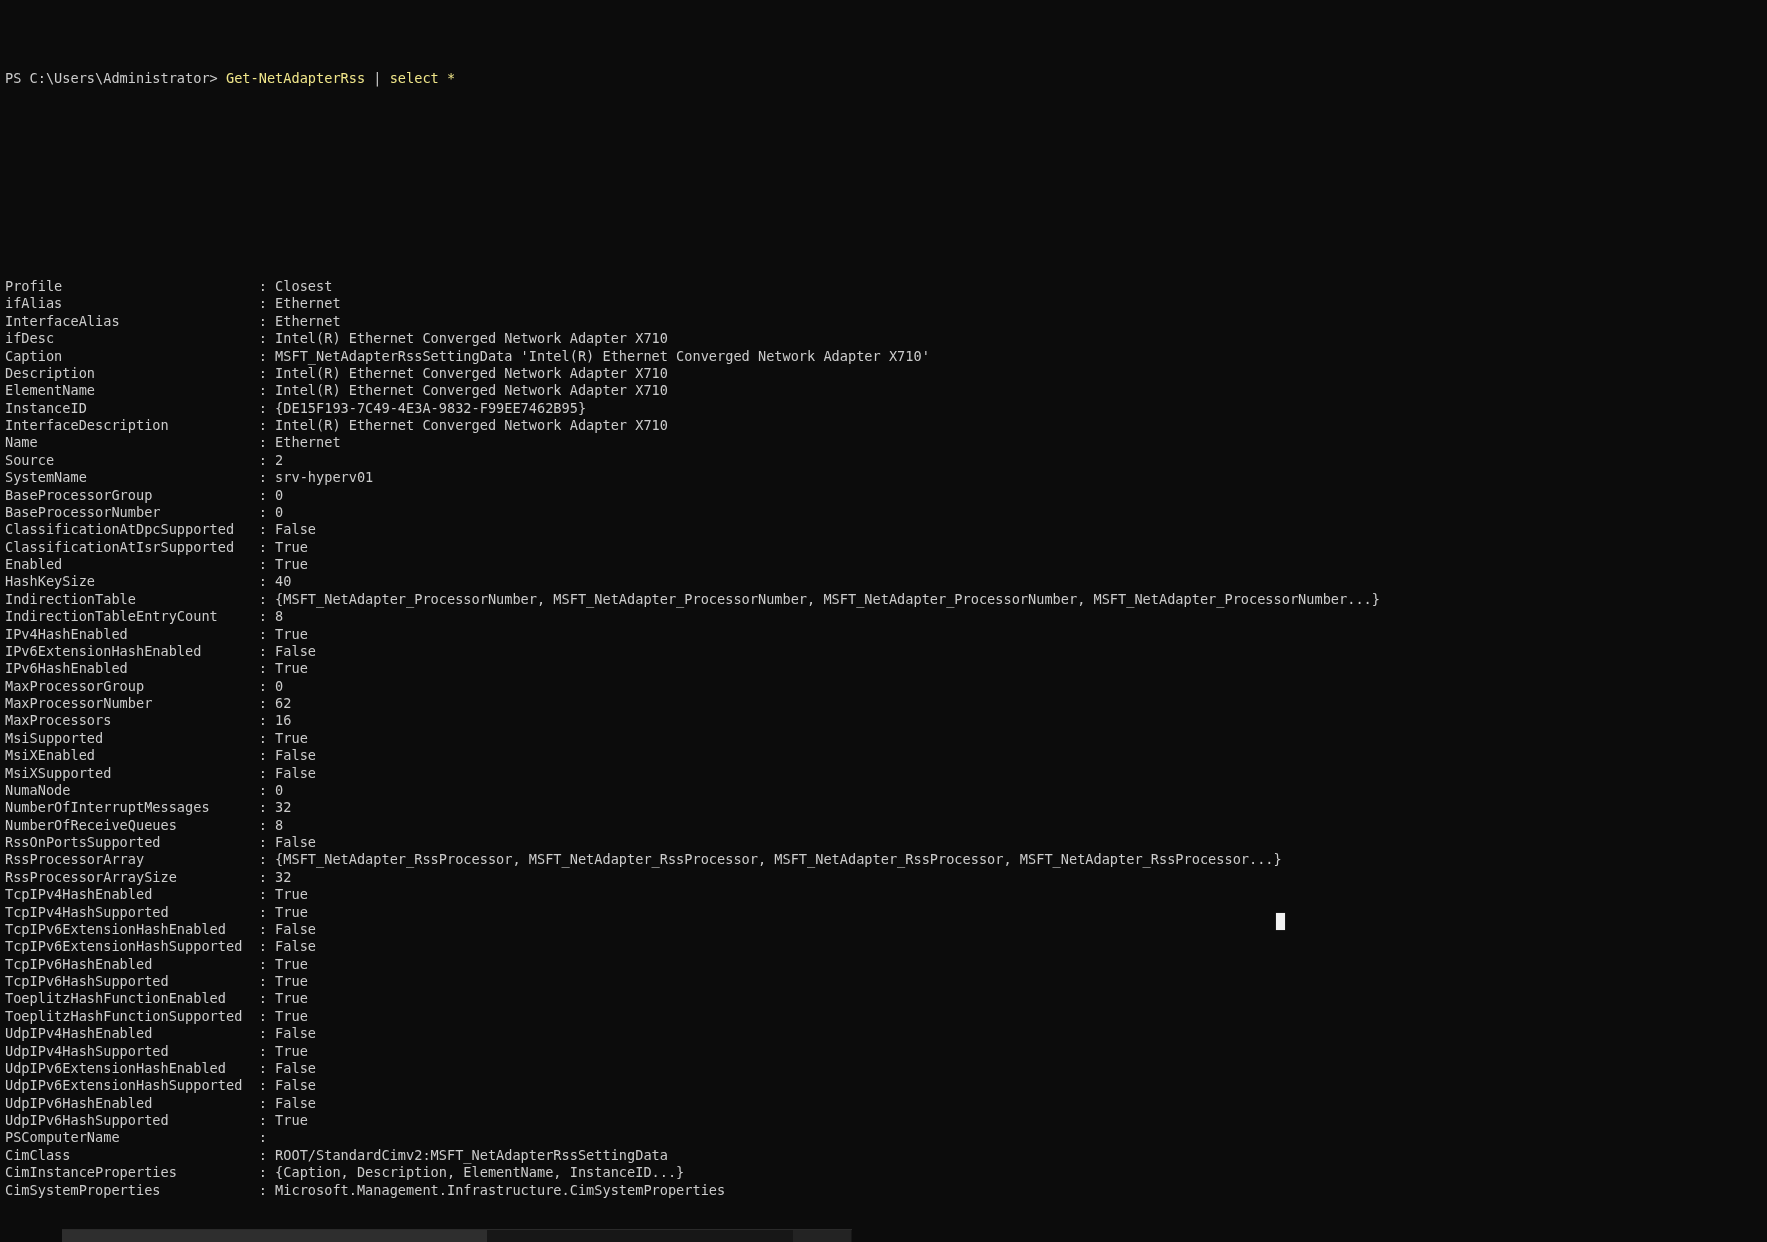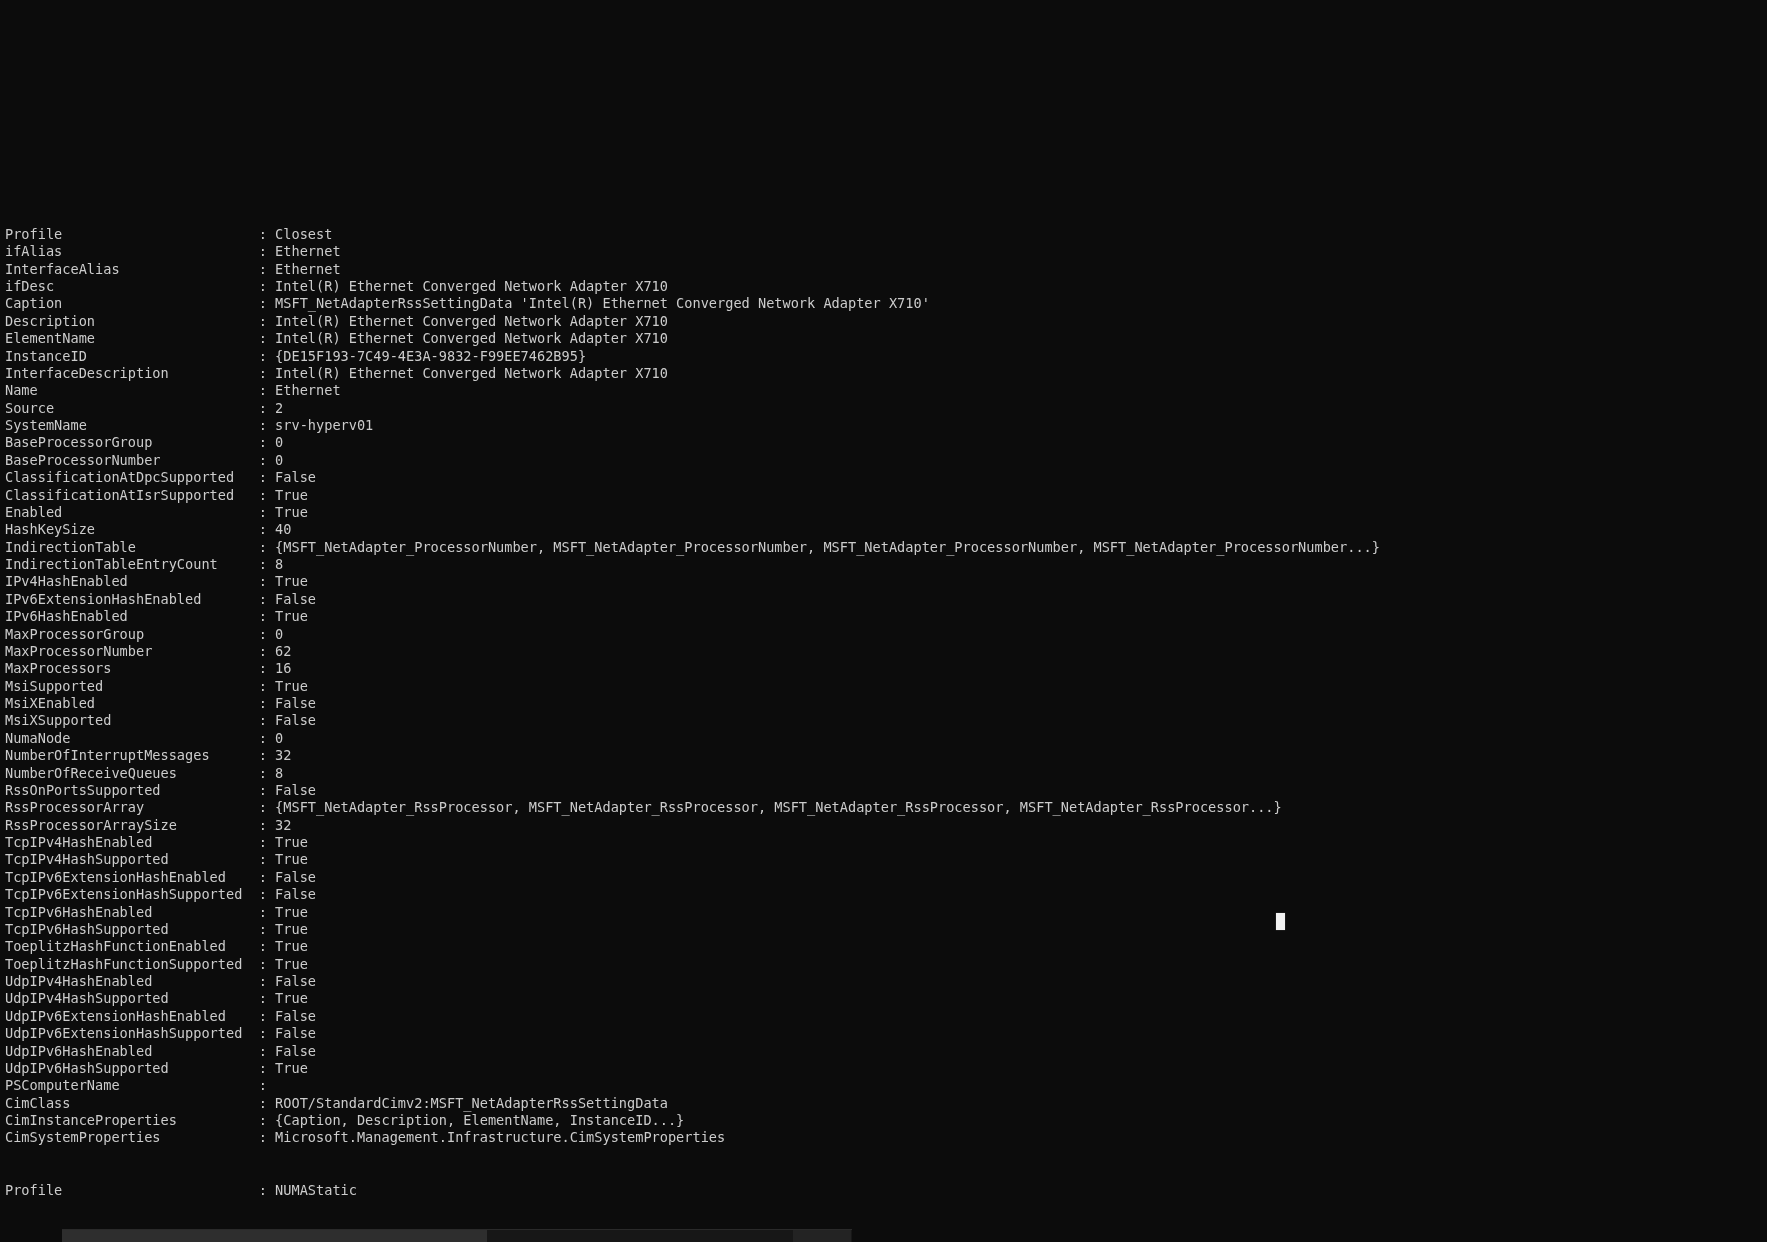--- a/index.html
+++ b/index.html
@@ -97,20 +97,21 @@
   }
 </style>
 </head>
 <body>
 
 <div id="console">
 
   <div id="lines">
 
     
+    <div class="line"><span class="c-gray">PS C:\Users\Administrator&gt;</span><span class="c-gray"> </span><span class="c-yellow">Get-NetAdapterRss</span><span class="c-gray"> </span><span class="c-gray">|</span><span class="c-gray"> </span><span class="c-yellow">select *</span></div>
 
     <div class="blank"></div>
     <div class="blank"></div>
 
     
     <div id="records-host"><div class="record"><div class="line"><span class="c-gray">Profile                        </span><span class="c-gray">:</span><span class="c-gray"> Closest</span></div><div class="line"><span class="c-gray">ifAlias                        </span><span class="c-gray">:</span><span class="c-gray"> Ethernet</span></div><div class="line"><span class="c-gray">InterfaceAlias                 </span><span class="c-gray">:</span><span class="c-gray"> Ethernet</span></div><div class="line"><span class="c-gray">ifDesc                         </span><span class="c-gray">:</span><span class="c-gray"> Intel(R) Ethernet Converged Network Adapter X710</span></div><div class="line"><span class="c-gray">Caption                        </span><span class="c-gray">:</span><span class="c-gray"> MSFT_NetAdapterRssSettingData 'Intel(R) Ethernet Converged Network Adapter X710'</span></div><div class="line"><span class="c-gray">Description                    </span><span class="c-gray">:</span><span class="c-gray"> Intel(R) Ethernet Converged Network Adapter X710</span></div><div class="line"><span class="c-gray">ElementName                    </span><span class="c-gray">:</span><span class="c-gray"> Intel(R) Ethernet Converged Network Adapter X710</span></div><div class="line"><span class="c-gray">InstanceID                     </span><span class="c-gray">:</span><span class="c-gray"> {DE15F193-7C49-4E3A-9832-F99EE7462B95}</span></div><div class="line"><span class="c-gray">InterfaceDescription           </span><span class="c-gray">:</span><span class="c-gray"> Intel(R) Ethernet Converged Network Adapter X710</span></div><div class="line"><span class="c-gray">Name                           </span><span class="c-gray">:</span><span class="c-gray"> Ethernet</span></div><div class="line"><span class="c-gray">Source                         </span><span class="c-gray">:</span><span class="c-gray"> 2</span></div><div class="line"><span class="c-gray">SystemName                     </span><span class="c-gray">:</span><span class="c-gray"> srv-hyperv01</span></div><div class="line"><span class="c-gray">BaseProcessorGroup             </span><span class="c-gray">:</span><span class="c-gray"> 0</span></div><div class="line"><span class="c-gray">BaseProcessorNumber            </span><span class="c-gray">:</span><span class="c-gray"> 0</span></div><div class="line"><span class="c-gray">ClassificationAtDpcSupported   </span><span class="c-gray">:</span><span class="c-gray"> False</span></div><div class="line"><span class="c-gray">ClassificationAtIsrSupported   </span><span class="c-gray">:</span><span class="c-gray"> True</span></div><div class="line"><span class="c-gray">Enabled                        </span><span class="c-gray">:</span><span class="c-gray"> True</span></div><div class="line"><span class="c-gray">HashKeySize                    </span><span class="c-gray">:</span><span class="c-gray"> 40</span></div><div class="line"><span class="c-gray">IndirectionTable               </span><span class="c-gray">:</span><span class="c-gray"> {MSFT_NetAdapter_ProcessorNumber, MSFT_NetAdapter_ProcessorNumber, MSFT_NetAdapter_ProcessorNumber, MSFT_NetAdapter_ProcessorNumber...}</span></div><div class="line"><span class="c-gray">IndirectionTableEntryCount     </span><span class="c-gray">:</span><span class="c-gray"> 8</span></div><div class="line"><span class="c-gray">IPv4HashEnabled                </span><span class="c-gray">:</span><span class="c-gray"> True</span></div><div class="line"><span class="c-gray">IPv6ExtensionHashEnabled       </span><span class="c-gray">:</span><span class="c-gray"> False</span></div><div class="line"><span class="c-gray">IPv6HashEnabled                </span><span class="c-gray">:</span><span class="c-gray"> True</span></div><div class="line"><span class="c-gray">MaxProcessorGroup              </span><span class="c-gray">:</span><span class="c-gray"> 0</span></div><div class="line"><span class="c-gray">MaxProcessorNumber             </span><span class="c-gray">:</span><span class="c-gray"> 62</span></div><div class="line"><span class="c-gray">MaxProcessors                  </span><span class="c-gray">:</span><span class="c-gray"> 16</span></div><div class="line"><span class="c-gray">MsiSupported                   </span><span class="c-gray">:</span><span class="c-gray"> True</span></div><div class="line"><span class="c-gray">MsiXEnabled                    </span><span class="c-gray">:</span><span class="c-gray"> False</span></div><div class="line"><span class="c-gray">MsiXSupported                  </span><span class="c-gray">:</span><span class="c-gray"> False</span></div><div class="line"><span class="c-gray">NumaNode                       </span><span class="c-gray">:</span><span class="c-gray"> 0</span></div><div class="line"><span class="c-gray">NumberOfInterruptMessages      </span><span class="c-gray">:</span><span class="c-gray"> 32</span></div><div class="line"><span class="c-gray">NumberOfReceiveQueues          </span><span class="c-gray">:</span><span class="c-gray"> 8</span></div><div class="line"><span class="c-gray">RssOnPortsSupported            </span><span class="c-gray">:</span><span class="c-gray"> False</span></div><div class="line"><span class="c-gray">RssProcessorArray              </span><span class="c-gray">:</span><span class="c-gray"> {MSFT_NetAdapter_RssProcessor, MSFT_NetAdapter_RssProcessor, MSFT_NetAdapter_RssProcessor, MSFT_NetAdapter_RssProcessor...}</span></div><div class="line"><span class="c-gray">RssProcessorArraySize          </span><span class="c-gray">:</span><span class="c-gray"> 32</span></div><div class="line"><span class="c-gray">TcpIPv4HashEnabled             </span><span class="c-gray">:</span><span class="c-gray"> True</span></div><div class="line"><span class="c-gray">TcpIPv4HashSupported           </span><span class="c-gray">:</span><span class="c-gray"> True</span></div><div class="line"><span class="c-gray">TcpIPv6ExtensionHashEnabled    </span><span class="c-gray">:</span><span class="c-gray"> False</span></div><div class="line"><span class="c-gray">TcpIPv6ExtensionHashSupported  </span><span class="c-gray">:</span><span class="c-gray"> False</span></div><div class="line"><span class="c-gray">TcpIPv6HashEnabled             </span><span class="c-gray">:</span><span class="c-gray"> True</span></div><div class="line"><span class="c-gray">TcpIPv6HashSupported           </span><span class="c-gray">:</span><span class="c-gray"> True</span></div><div class="line"><span class="c-gray">ToeplitzHashFunctionEnabled    </span><span class="c-gray">:</span><span class="c-gray"> True</span></div><div class="line"><span class="c-gray">ToeplitzHashFunctionSupported  </span><span class="c-gray">:</span><span class="c-gray"> True</span></div><div class="line"><span class="c-gray">UdpIPv4HashEnabled             </span><span class="c-gray">:</span><span class="c-gray"> False</span></div><div class="line"><span class="c-gray">UdpIPv4HashSupported           </span><span class="c-gray">:</span><span class="c-gray"> True</span></div><div class="line"><span class="c-gray">UdpIPv6ExtensionHashEnabled    </span><span class="c-gray">:</span><span class="c-gray"> False</span></div><div class="line"><span class="c-gray">UdpIPv6ExtensionHashSupported  </span><span class="c-gray">:</span><span class="c-gray"> False</span></div><div class="line"><span class="c-gray">UdpIPv6HashEnabled             </span><span class="c-gray">:</span><span class="c-gray"> False</span></div><div class="line"><span class="c-gray">UdpIPv6HashSupported           </span><span class="c-gray">:</span><span class="c-gray"> True</span></div><div class="line"><span class="c-gray">PSComputerName                 </span><span class="c-gray">:</span><span class="c-gray"></span></div><div class="line"><span class="c-gray">CimClass                       </span><span class="c-gray">:</span><span class="c-gray"> ROOT/StandardCimv2:MSFT_NetAdapterRssSettingData</span></div><div class="line"><span class="c-gray">CimInstanceProperties          </span><span class="c-gray">:</span><span class="c-gray"> {Caption, Description, ElementName, InstanceID...}</span></div><div class="line"><span class="c-gray">CimSystemProperties            </span><span class="c-gray">:</span><span class="c-gray"> Microsoft.Management.Infrastructure.CimSystemProperties</span></div></div><div class="blank"></div><div class="blank"></div><div class="record"><div class="line"><span class="c-gray">Profile                        </span><span class="c-gray">:</span><span class="c-gray"> NUMAStatic</span></div></div></div>
 
   </div>
 
   <div id="cursor"></div>

